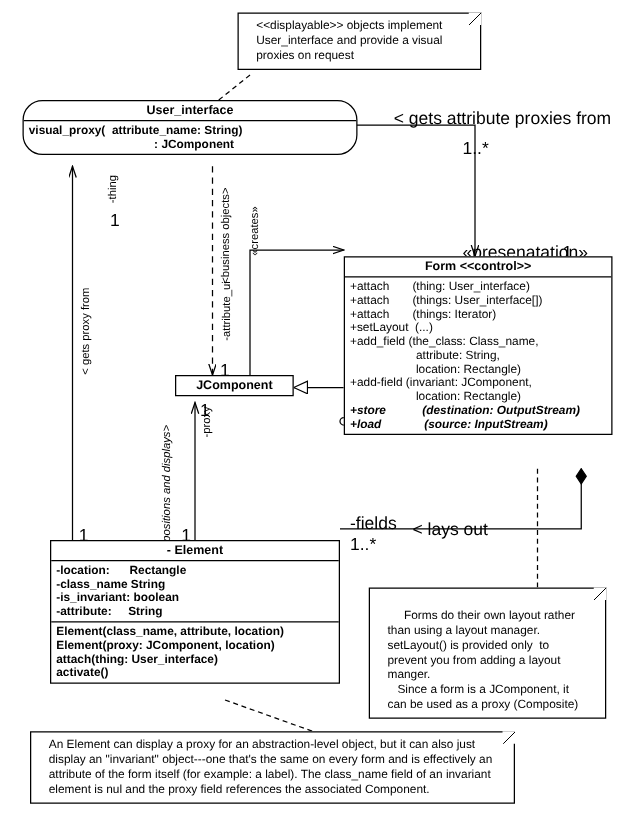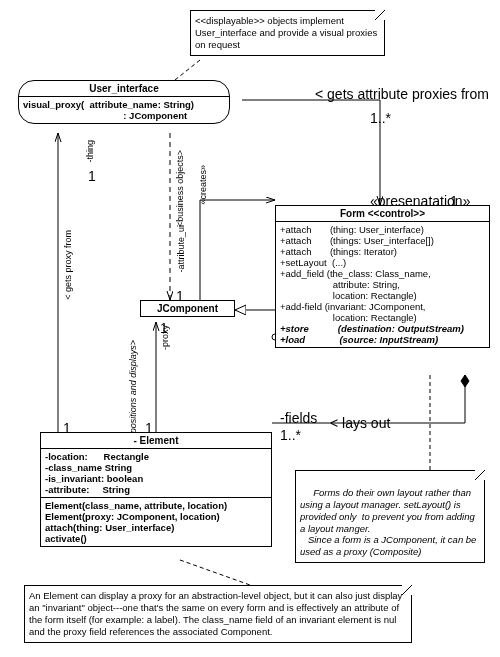--- a/index.html
+++ b/index.html
@@ -16,21 +16,21 @@
   .box {
     position: absolute;
     border: 1px solid #000;
     background: #fff;
     box-sizing: border-box;
   }
   .note {
     position: absolute;
     border: 1px solid #000;
     background: #fff;
-    padding: 4px 4px;
+    padding: 4px 14px;
     font-size: 9.5px;
     line-height: 1.25;
     box-sizing: border-box;
   }
   .note::after {
     content: "";
     position: absolute;
     top: -1px;
     right: -1px;
     width: 10px;
@@ -112,21 +112,21 @@
 
   <path d="M180,560 L250,585" stroke="#000" stroke-dasharray="4,3" fill="none"></path>
 
   <path d="M430,375 L430,470" stroke="#000" stroke-dasharray="4,3" fill="none"></path>
 </svg>
 
 <div class="note" style="left:190px; top:10px; width:195px;">
   <span>&lt;&lt;displayable&gt;&gt; objects implement User_interface and provide a visual proxies on request</span>
 </div>
 
-<div class="box rounded" style="left:18px; top:80px; width:212px;">
+<div class="box rounded" style="left:18px; top:80px; width:268px;">
   <div class="title">User_interface</div>
   <div class="section opsection" style="font-weight:bold; white-space:pre;">visual_proxy(  attribute_name: String)
                                       : JComponent</div>
 </div>
 
 <div class="abslabel" style="left:315px; top:86px;">&lt; gets attribute proxies from</div>
 <div class="abslabel" style="left:370px; top:110px;">1..*</div>
 
 <div class="vertlabel" style="left:85px; top:140px;">-thing</div>
 <div class="abslabel" style="left:88px; top:168px;">1</div>
@@ -179,20 +179,20 @@
     <div>-attribute:     String</div>
   </div>
   <div class="section opsection" style="font-weight:bold;">
     <div>Element(class_name, attribute, location)</div>
     <div>Element(proxy: JComponent, location)</div>
     <div>attach(thing: User_interface)</div>
     <div>activate()</div>
   </div>
 </div>
 
-<div class="note" style="left:295px; top:470px; width:190px; white-space:pre-wrap;font-style:italic;">
+<div class="note" style="left:295px; top:470px; width:190px; white-space:pre-wrap;">
   <span>   Forms do their own layout rather than using a layout manager. setLayout() is provided only  to prevent you from adding a layout manger.
    Since a form is a JComponent, it can be used as a proxy (Composite)</span>
 </div>
 
 <div class="note" style="left:24px; top:585px; width:388px;">
   <span>An Element can display a proxy for an abstraction-level object, but it can also just display an "invariant" object---one that's the same on every form and is effectively an attribute of the form itself (for example: a label). The  class_name field of an invariant element is nul and  the proxy field references the associated Component.</span>
 </div>
 
 </body></html>

